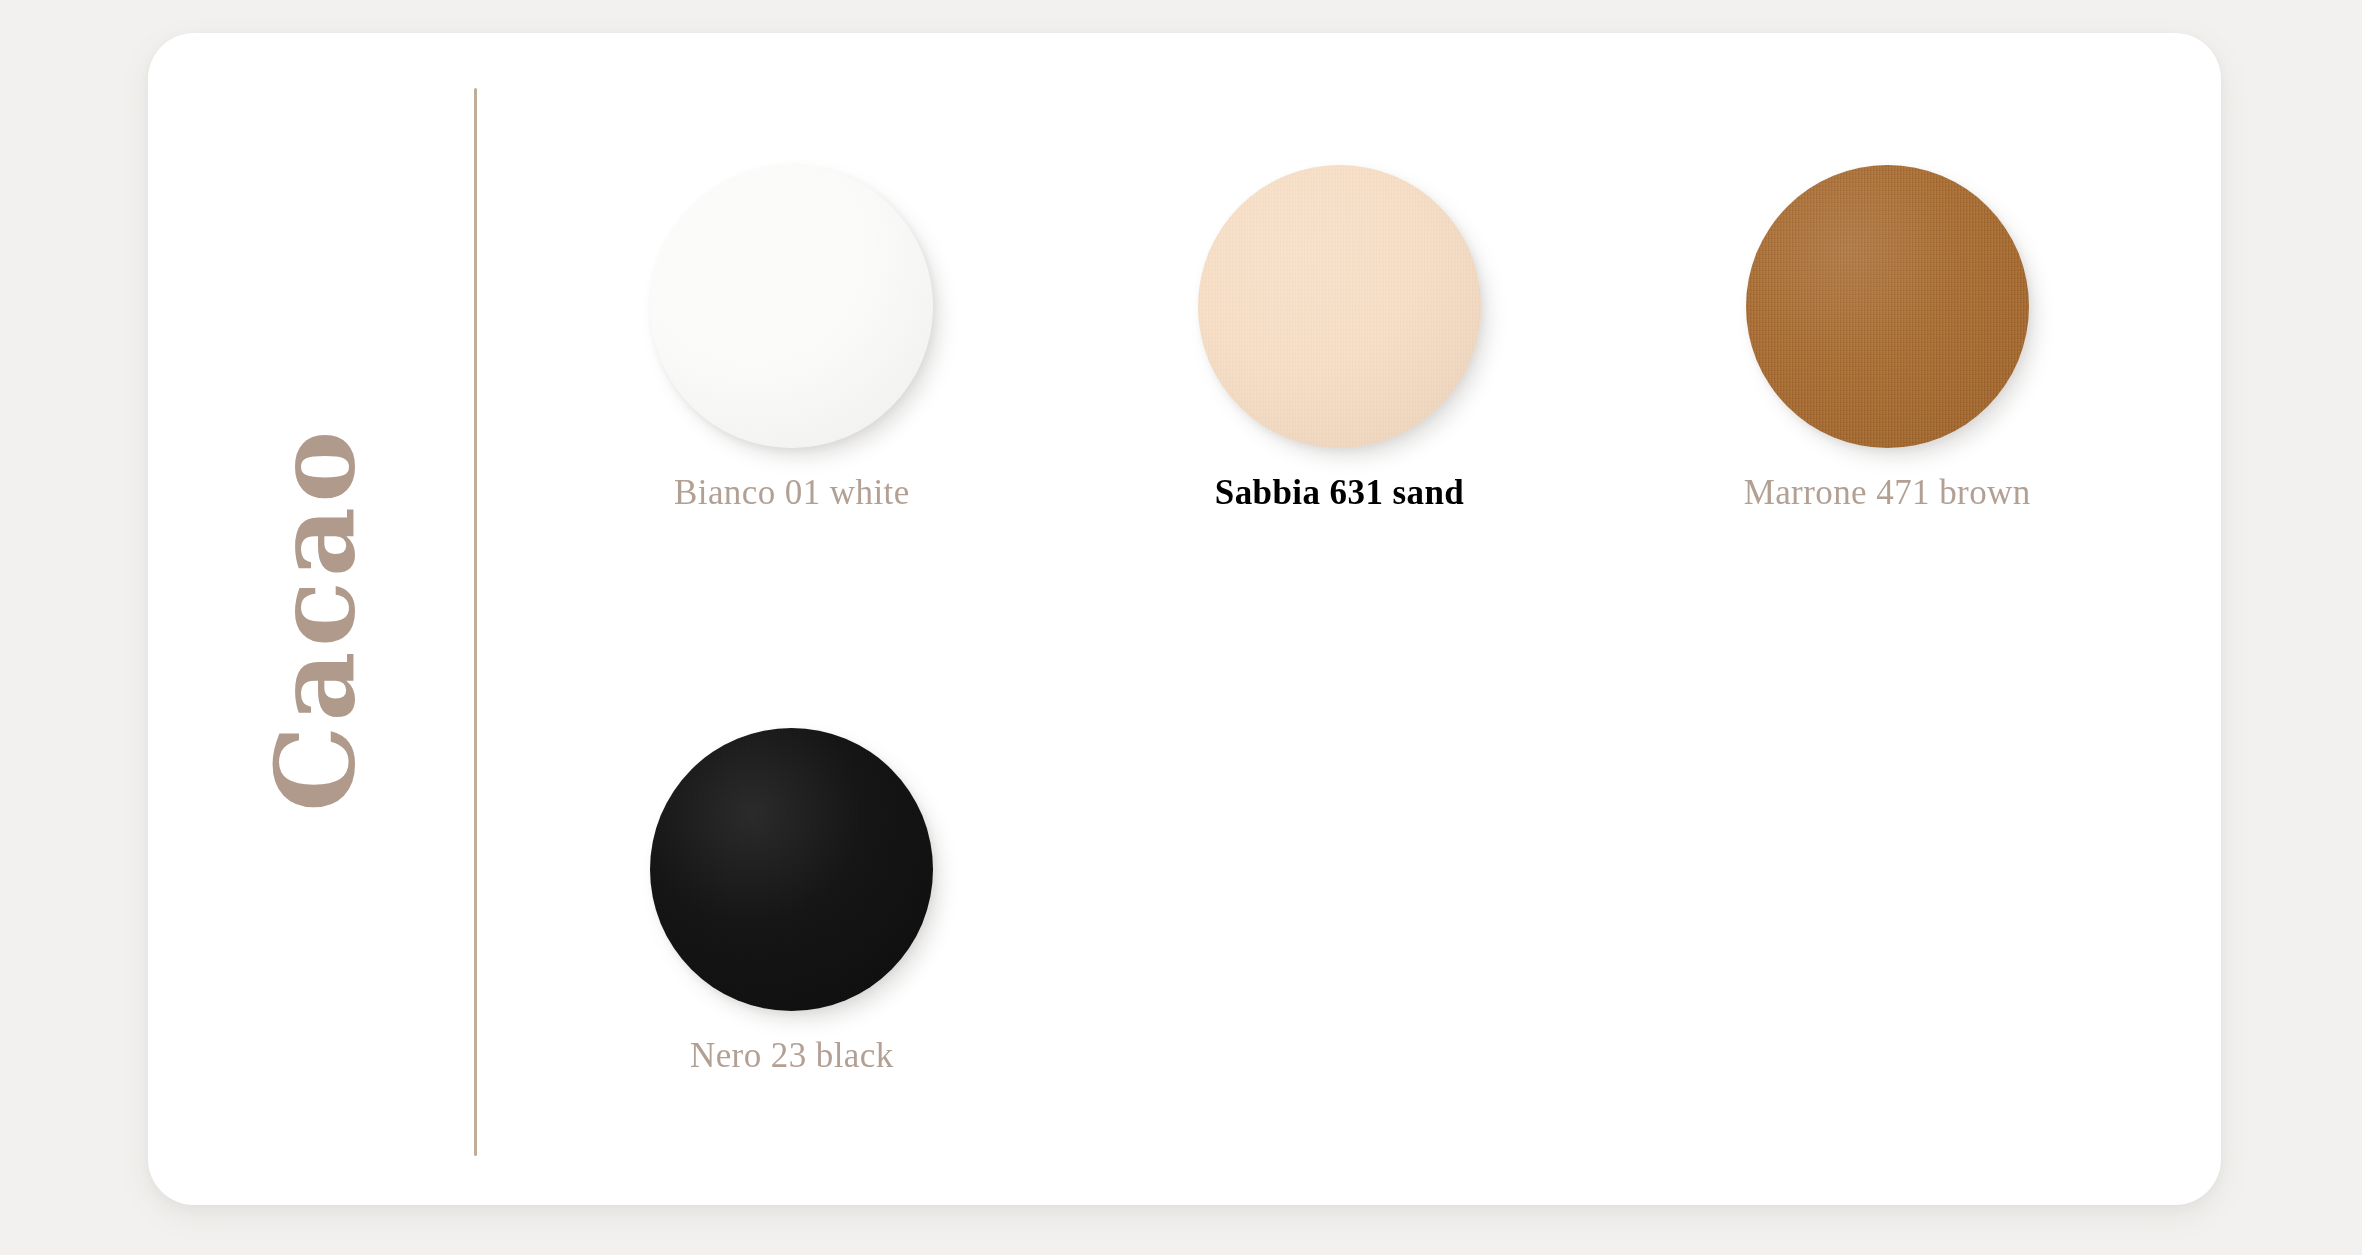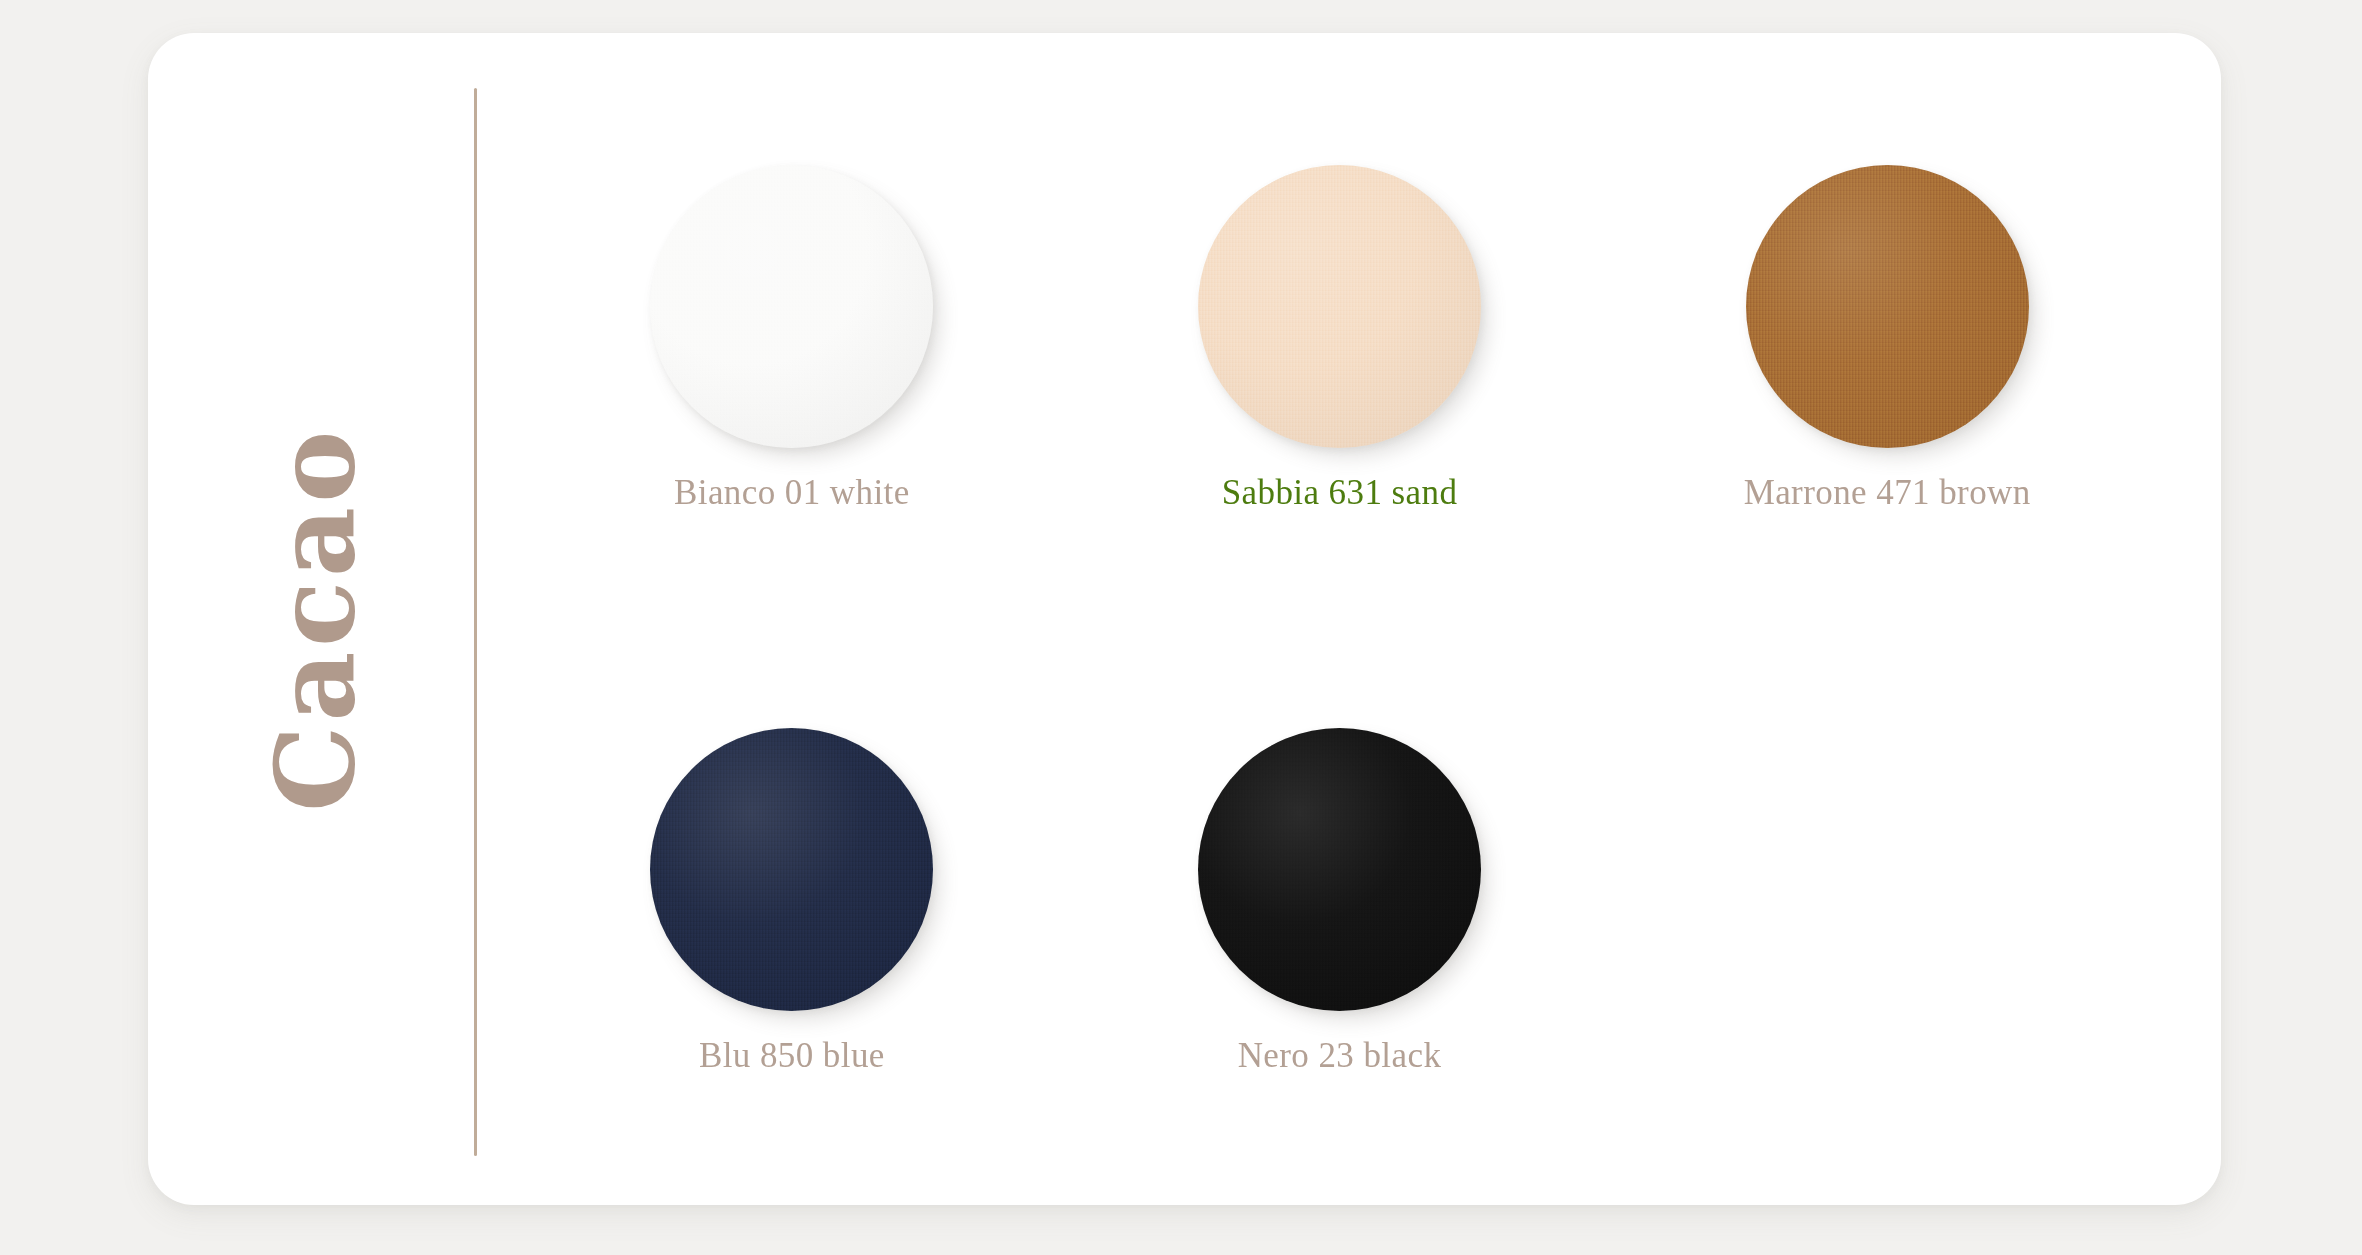--- a/index.html
+++ b/index.html
@@ -180,37 +180,31 @@
         <div class="disc-holder">
           <div class="disc" style="background-color: rgb(251, 251, 250);"></div>
         </div>
         <div class="swatch-label" style="color: rgb(179, 160, 148);">Bianco 01 white</div>
       </div>
 
       <div class="swatch-cell">
         <div class="disc-holder">
           <div class="disc" style="background-color: rgb(245, 220, 195);"></div>
         </div>
-        <div class="swatch-label" style="color: #4d7c0f;">Sabbia 631 sand</div>
+        <div class="swatch-label" style="color: #000000; font-weight: bold;">Sabbia 631 sand</div>
       </div>
 
       <div class="swatch-cell">
         <div class="disc-holder">
           <div class="disc" style="background-color: rgb(163, 104, 47);"></div>
         </div>
         <div class="swatch-label" style="color: rgb(179, 160, 148);">Marrone 471 brown</div>
       </div>
 
 
-      <div class="swatch-cell">
-        <div class="disc-holder">
-          <div class="disc" style="background-color: rgb(27, 37, 64);"></div>
-        </div>
-        <div class="swatch-label" style="color: rgb(179, 160, 148);">Blu 850 blue</div>
-      </div>
 
       <div class="swatch-cell">
         <div class="disc-holder">
           <div class="disc" style="background-color: rgb(13, 13, 13);"></div>
         </div>
         <div class="swatch-label" style="color: rgb(179, 160, 148);">Nero 23 black</div>
       </div>
 
     </div>
   </div>

